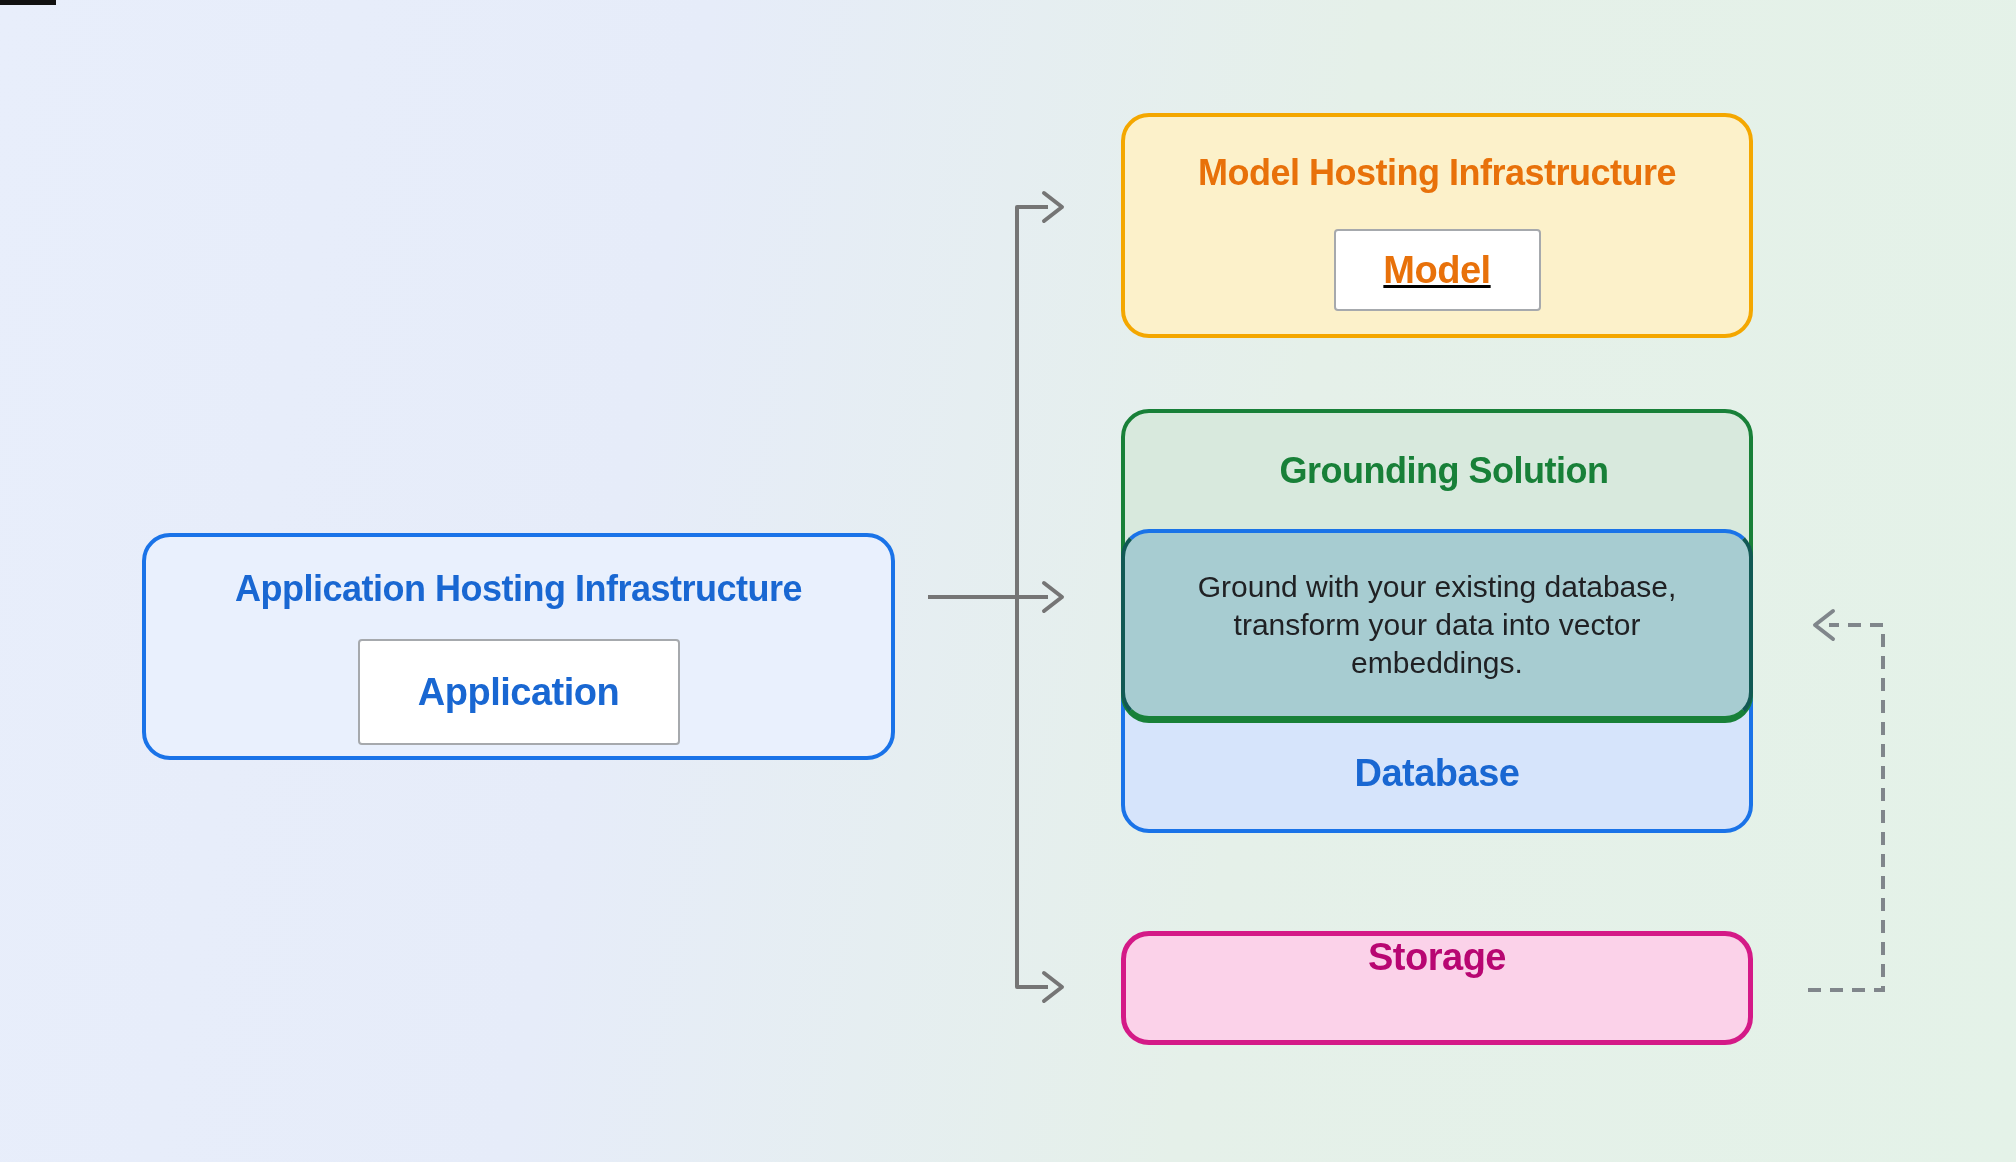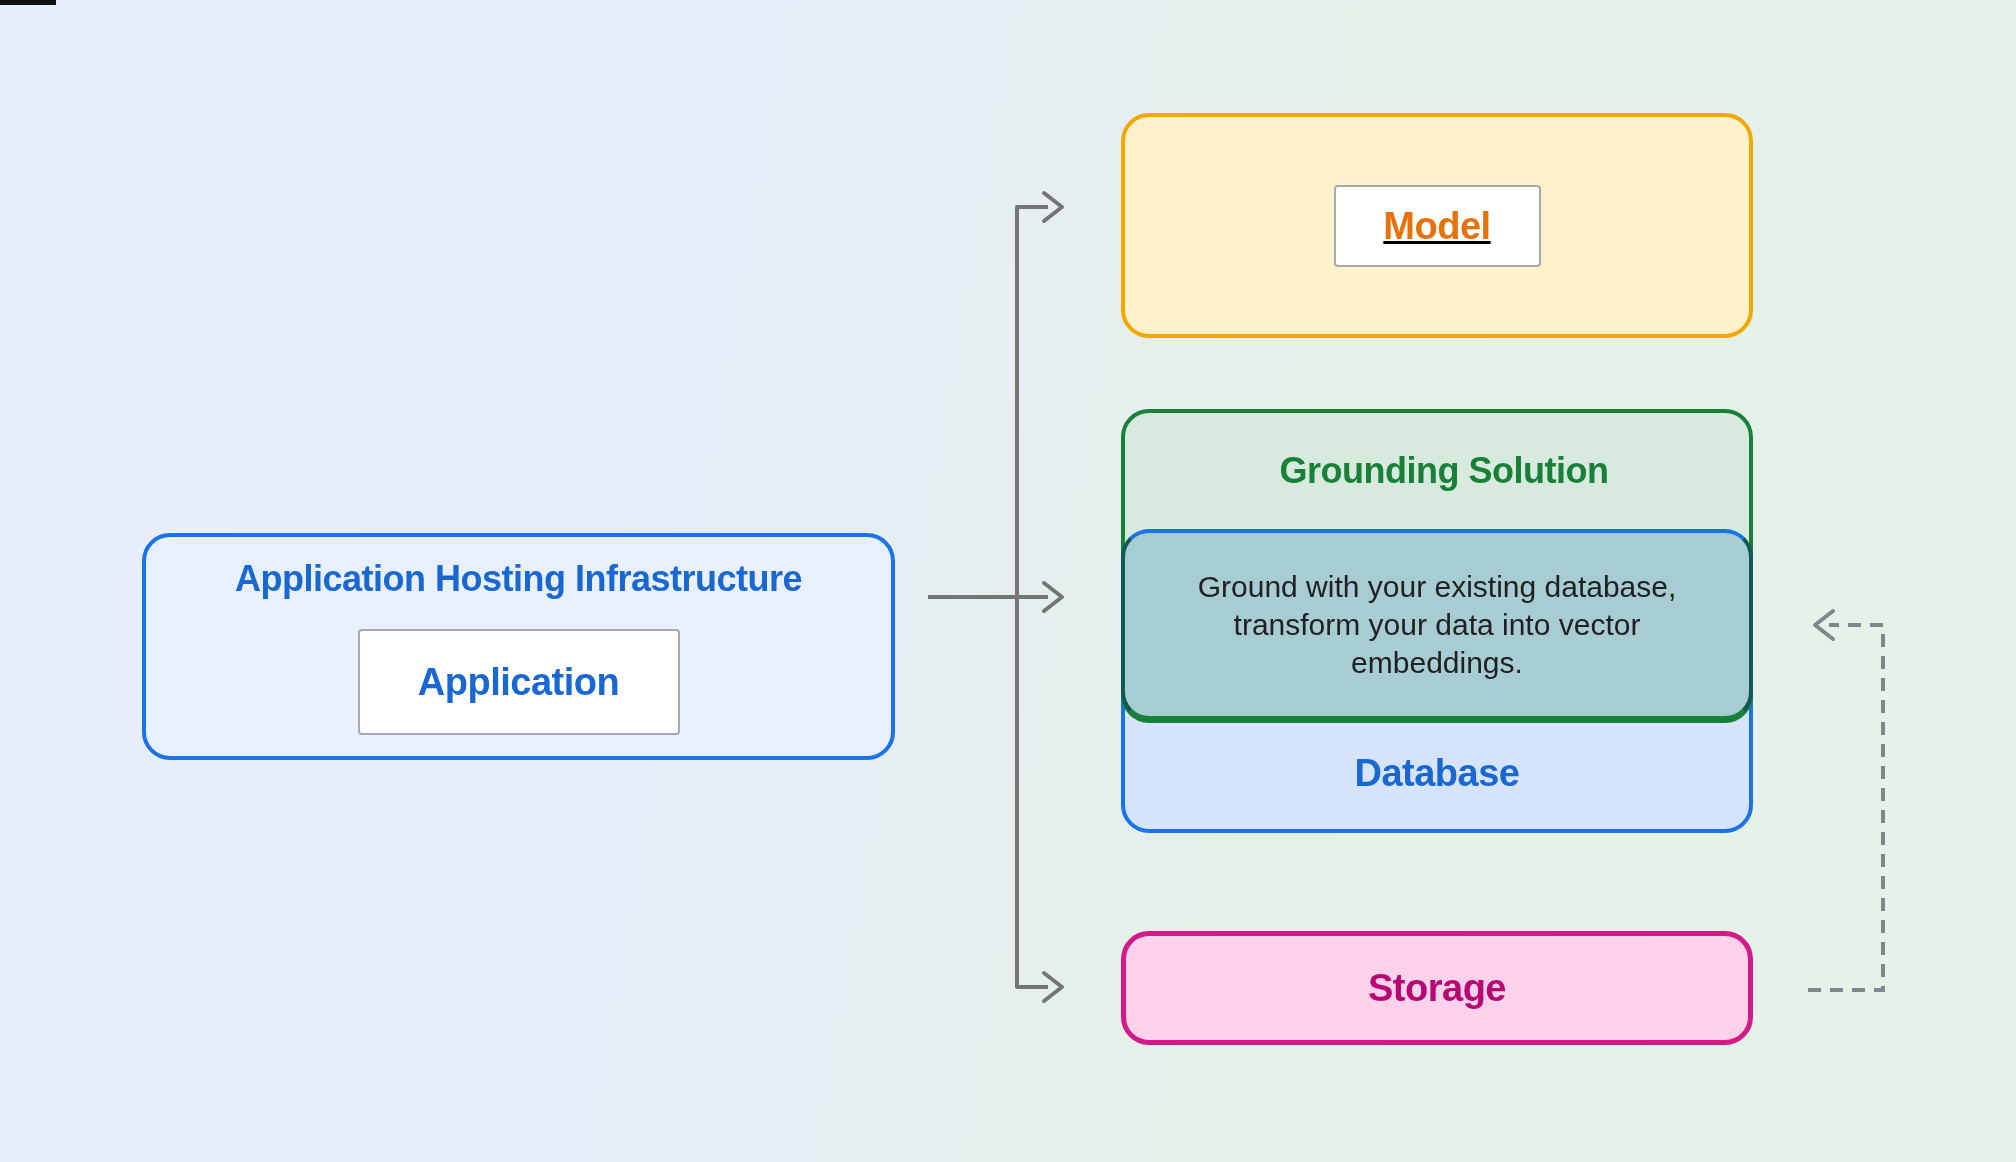--- a/index.html
+++ b/index.html
@@ -24,21 +24,21 @@
   }
   .chip{
     box-sizing:border-box;background:#ffffff;border:2px solid #a6a9ad;border-radius:4px;
     display:flex;align-items:center;justify-content:center;
   }
   .chip-label{font-size:38px;font-weight:700;letter-spacing:-0.5px;white-space:nowrap;}
 
   
   .app-box{
     left:142px;top:533px;width:753px;height:227px;
-    background:#e9f0fd;border:4px solid #1a73e8;padding-top:20px;
+    background:#e9f0fd;border:4px solid #1a73e8;padding-top:30px;
   }
   .app-box .box-title{color:#1967d2;}
   .app-chip{width:322px;height:106px;margin-top:28px;}
   .app-chip .chip-label{color:#1967d2;}
 
   
   .model-box{
     left:1121px;top:113px;width:632px;height:225px;
     background:#fcf1ca;border:4px solid #f4a700;padding-top:34px;
   }
@@ -72,21 +72,21 @@
     justify-content:center;z-index:3;
   }
   .desc-text{
     color:#202124;font-size:30px;line-height:38px;text-align:center;
     max-width:520px;margin:15px auto;
   }
 
   
   .storage-box{
     left:1121px;top:931px;width:632px;height:114px;
-    background:#fbd2e9;border:5px solid #d41a87;justify-content:center;
+    background:#fbd2e9;border:5px solid #d41a87;
     z-index:2;
   }
   .storage-label{color:#b80672;font-size:38px;font-weight:700;letter-spacing:-0.5px;}
 
   .connector-layer{position:absolute;left:0;top:0;width:2016px;height:1162px;z-index:5;pointer-events:none;}
 </style>
 </head>
 <body>
 
 <div class="canvas">
@@ -94,20 +94,21 @@
   <div class="corner-artifact"></div>
 
   <div class="big-box app-box">
     <div class="box-title">Application Hosting Infrastructure</div>
     <div class="chip app-chip">
       <span class="chip-label">Application</span>
     </div>
   </div>
 
   <div class="big-box model-box">
+    <div class="box-title">Model Hosting Infrastructure</div>
     <div class="chip model-chip">
       <span class="chip-label">Model</span>
     </div>
   </div>
 
   <div class="big-box database-box">
     <div class="database-label">Database</div>
   </div>
 
   <div class="big-box grounding-box">

